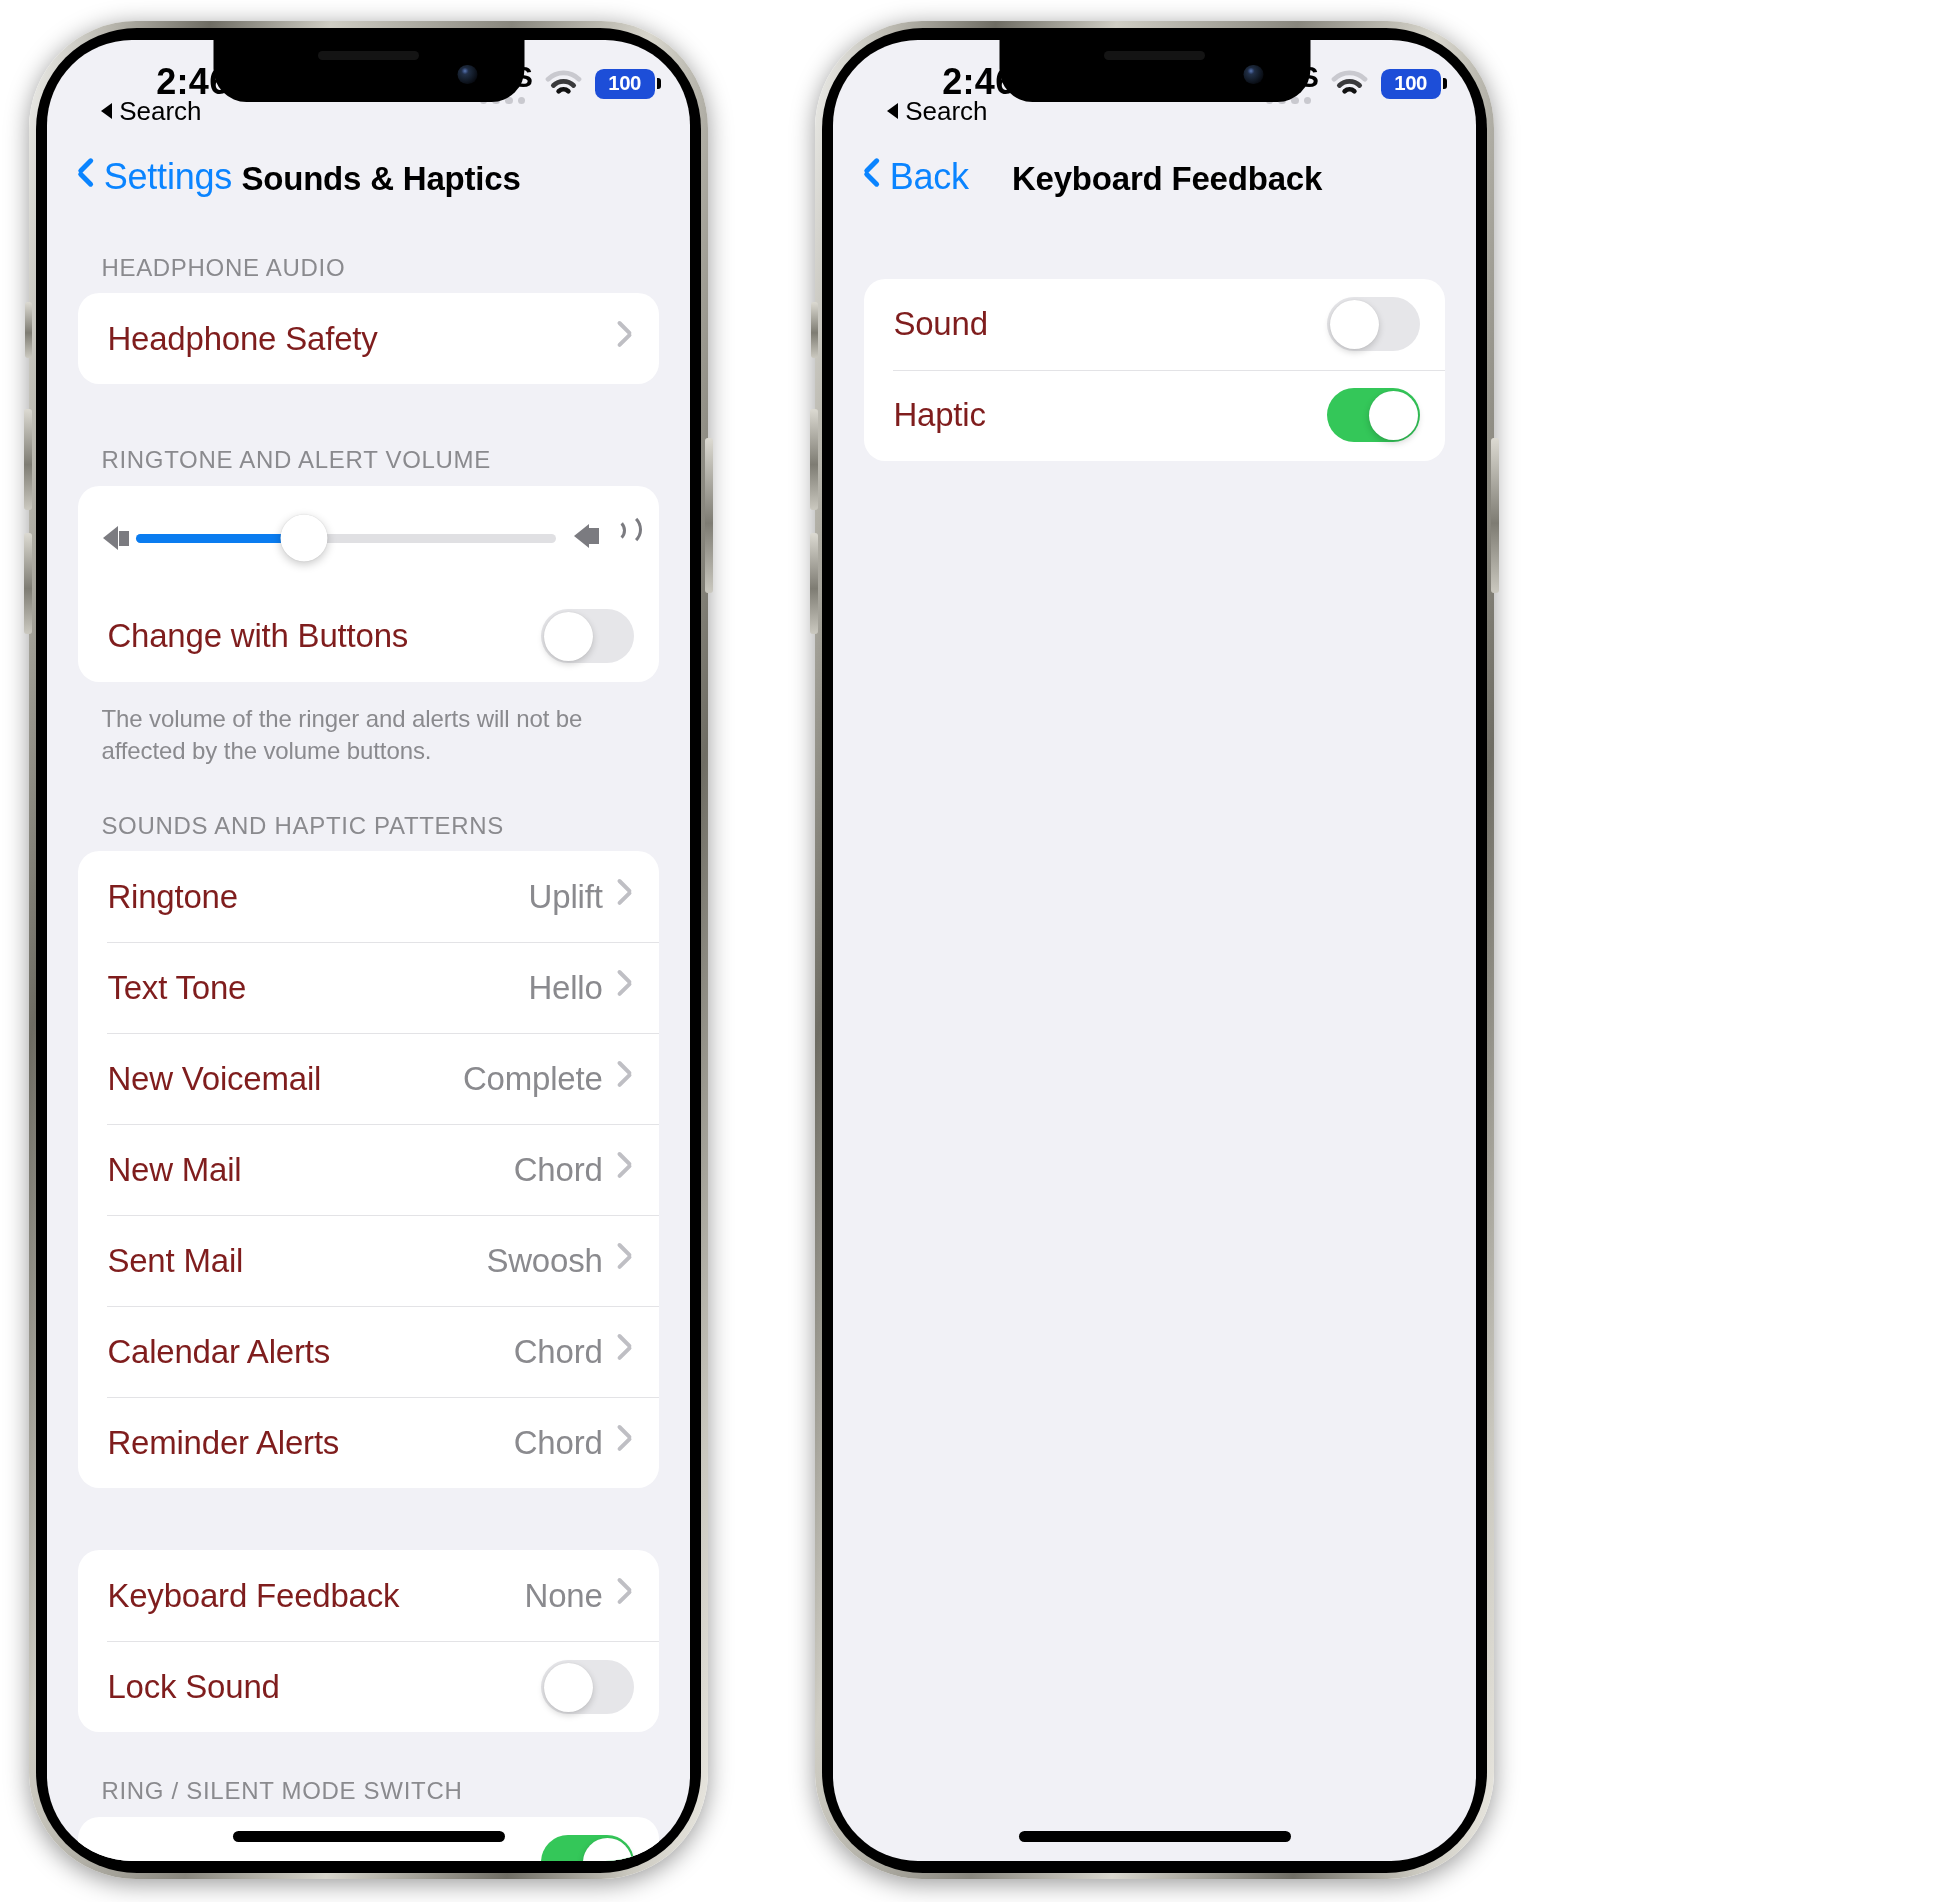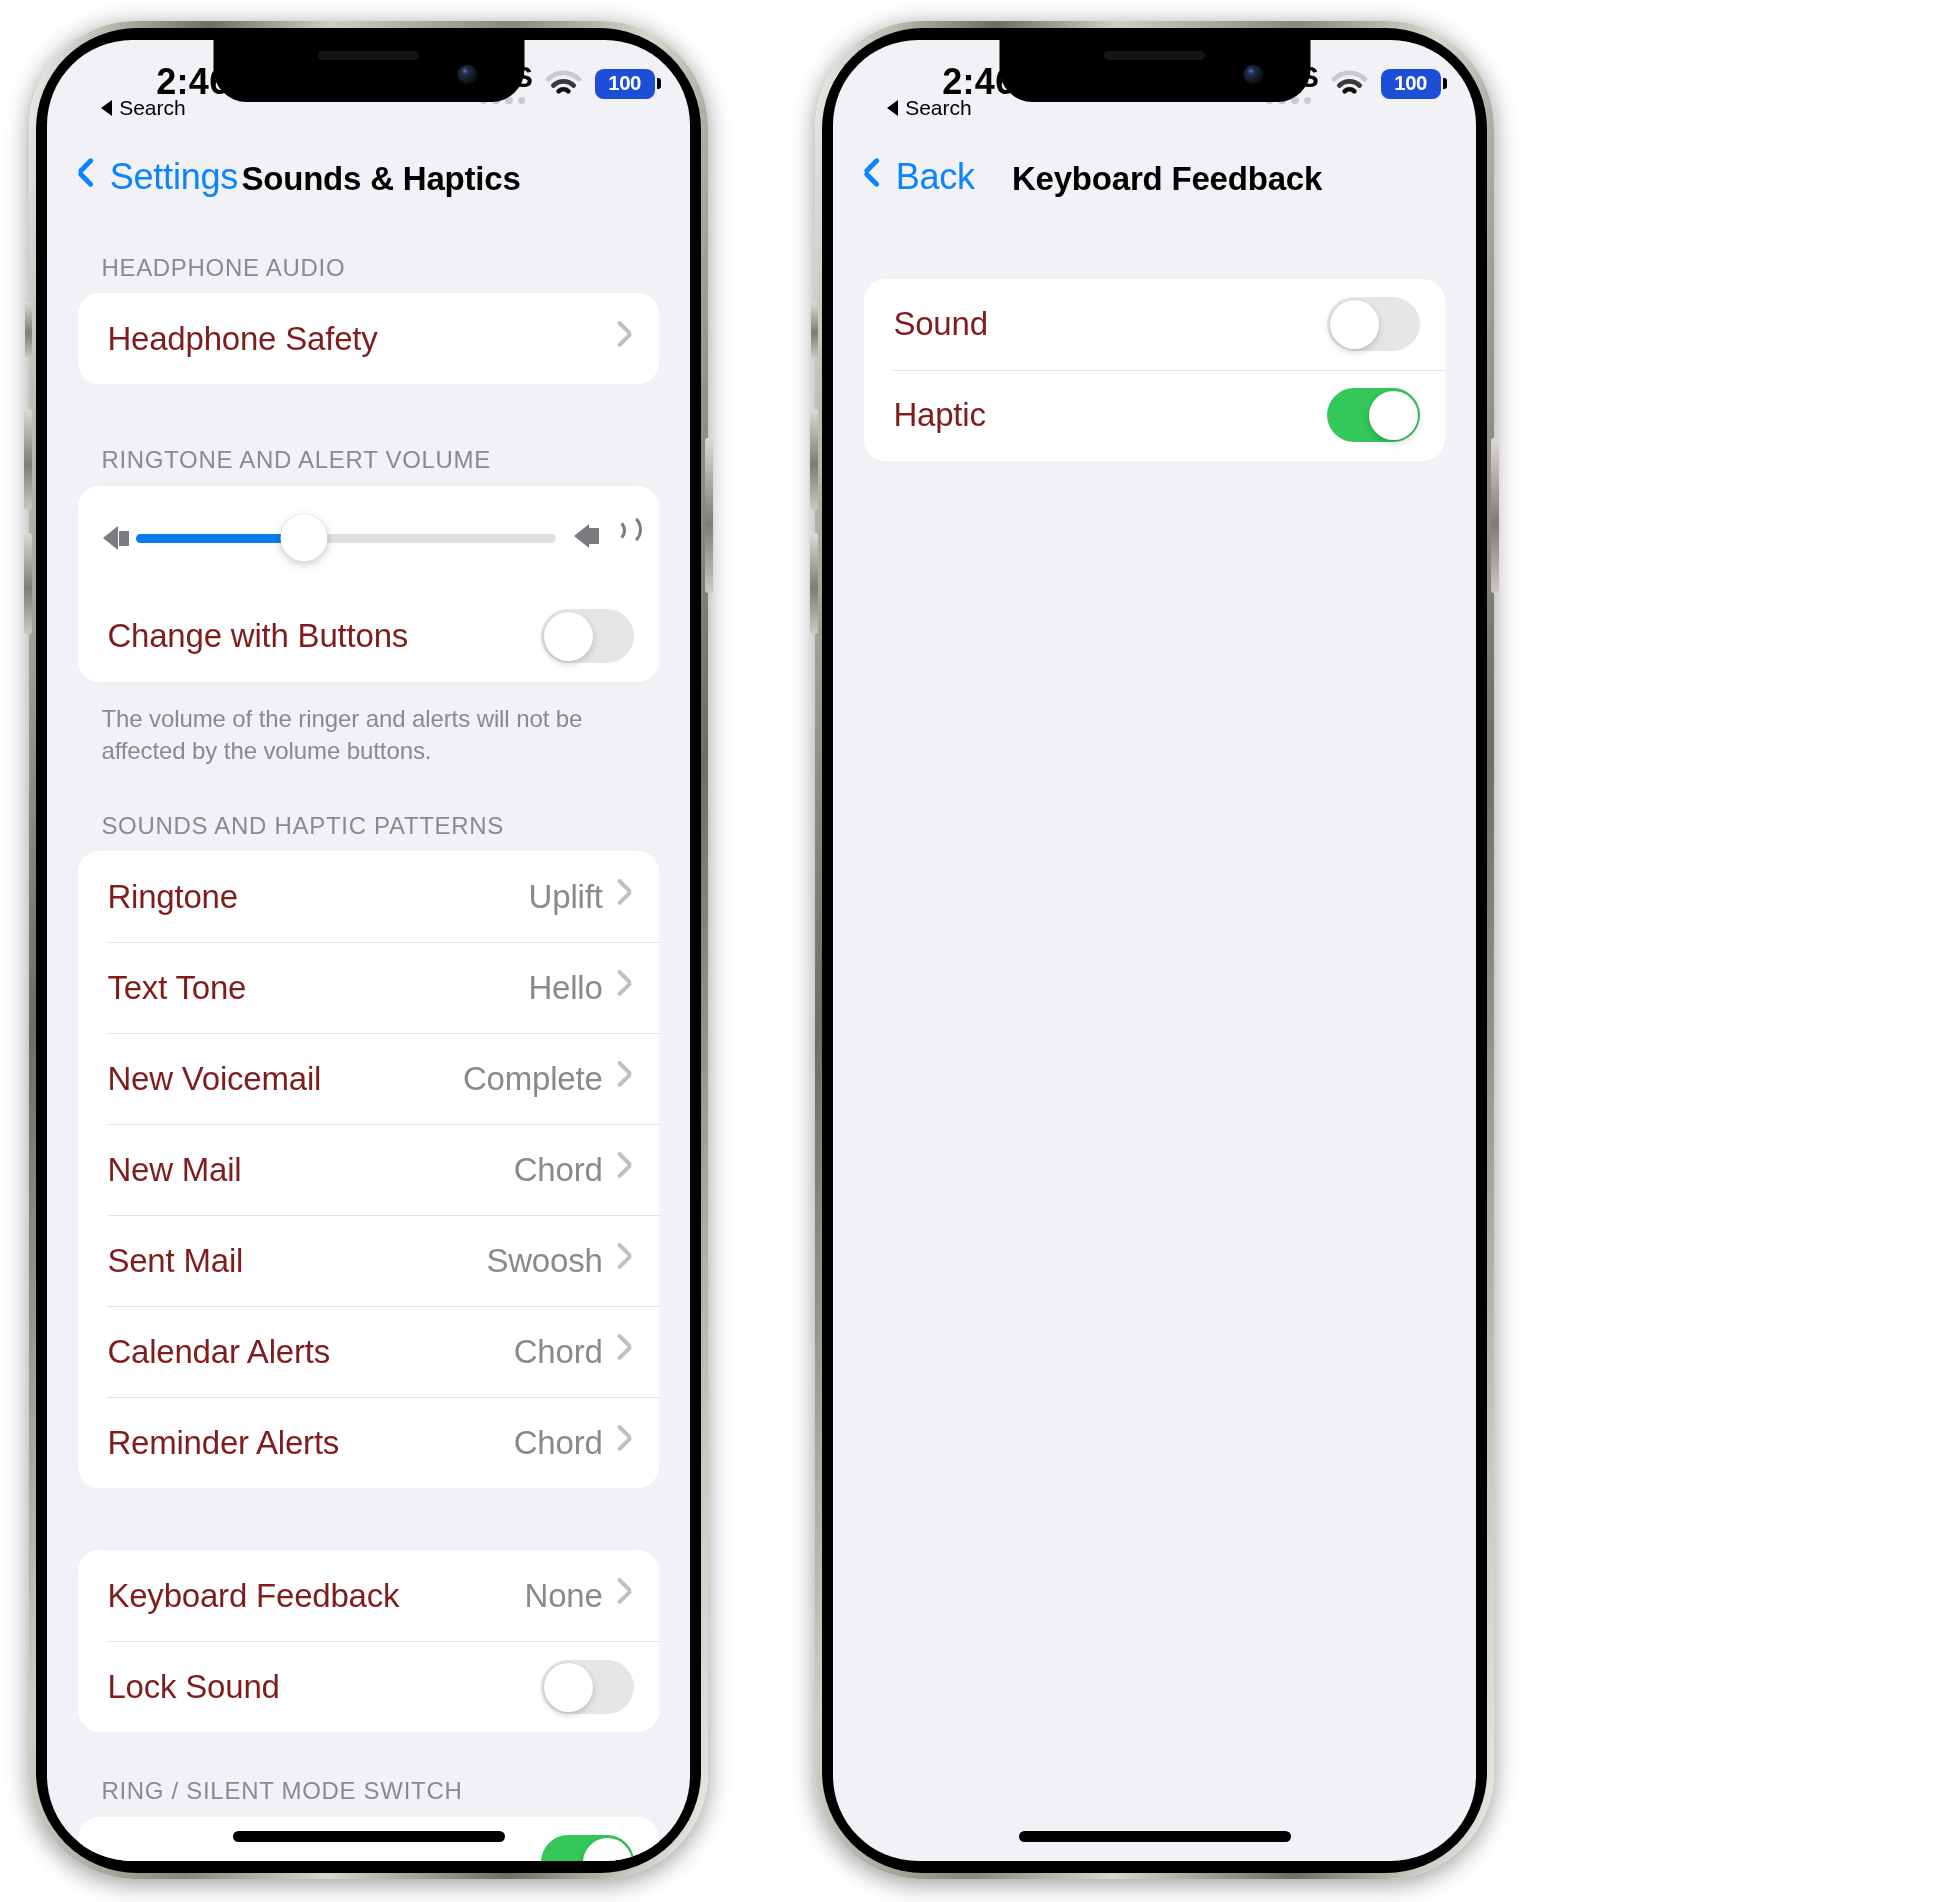--- a/index.html
+++ b/index.html
@@ -86,26 +86,26 @@
   }
 
   
   .backapp{
     position:absolute;left:54px;top:56px;display:flex;align-items:center;gap:6.8px;z-index:21;
   }
   .backapp .tri{
     width:0;height:0;border-top:8.7px solid transparent;border-bottom:8.7px solid transparent;
     border-right:11.6px solid #000;
   }
-  .backapp .lbl{font-size:21px;color:#000;font-weight:400;}
+  .backapp .lbl{font-size:26px;color:#000;font-weight:400;}
 
   
   .navbar{position:absolute;top:109px;left:0;right:0;height:83px;z-index:15;}
   .nav-back{
-    position:absolute;left:27px;top:7.8px;display:flex;align-items:center;gap:14px;cursor:pointer;
+    position:absolute;left:27px;top:7.8px;display:flex;align-items:center;gap:8px;cursor:pointer;
   }
   .chev-left{width:21.3px;height:37px;position:relative;}
   .chev-left::before,.chev-left::after{
     content:"";position:absolute;left:4.9px;width:19.4px;height:4.9px;border-radius:2.9px;background:#0a84ff;
   }
   .chev-left::before{top:10.7px;transform:rotate(-45deg);transform-origin:left center;}
   .chev-left::after{top:10.7px;transform:rotate(45deg);transform-origin:left center;}
   .nav-back-label{font-size:36px;color:#0a84ff;font-weight:400;letter-spacing:-0.2px;}
   .nav-title{
     position:absolute;left:0;right:0;top:11.6px;text-align:center;

